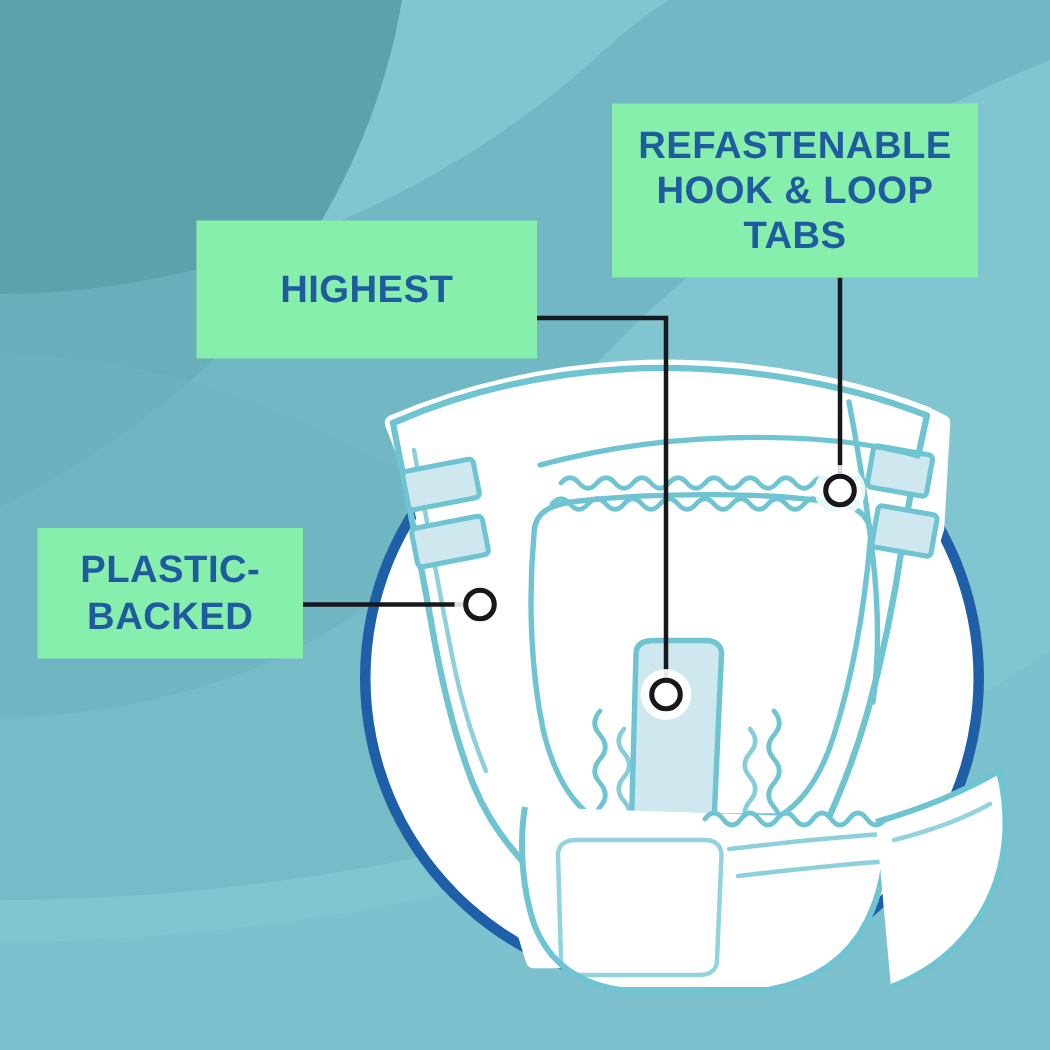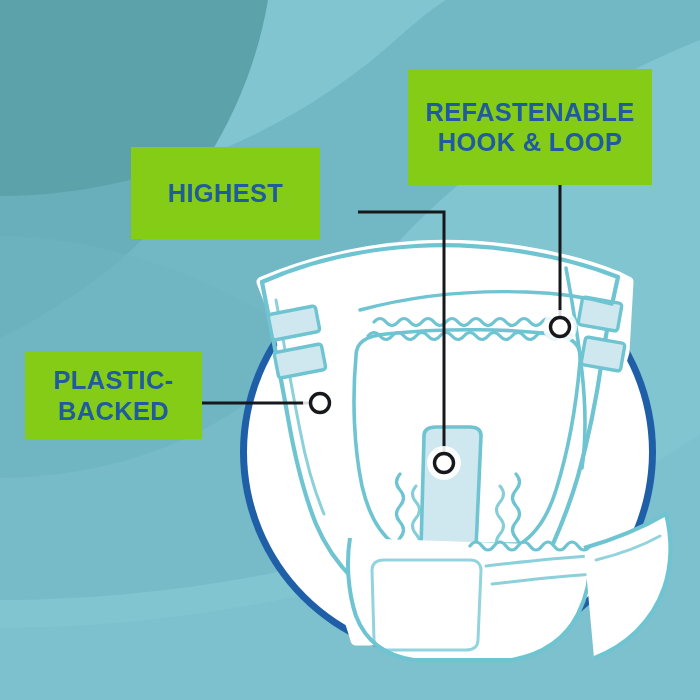--- a/index.html
+++ b/index.html
@@ -17,21 +17,21 @@
   }
   #bg-svg, #art-svg, #callout-svg {
     position: absolute;
     left: 0;
     top: 0;
     width: 700px;
     height: 700px;
   }
   .callout-box {
     position: absolute;
-    background: #84cc16;
+    background: #86efac;
     display: flex;
     flex-direction: column;
     align-items: center;
     justify-content: center;
     box-sizing: border-box;
     z-index: 5;
   }
   .callout-line-text {
     color: #1f5b9e;
     font-weight: bold;
@@ -43,21 +43,21 @@
   #box-refastenable {
     left: 408px;
     top: 69px;
     width: 244px;
     height: 116px;
   }
   #box-refastenable .callout-line-text { font-size: 25.5px; }
   #box-absorption {
     left: 131px;
     top: 147px;
-    width: 189px;
+    width: 227px;
     height: 92px;
   }
   #box-absorption .callout-line-text { font-size: 25.5px; }
   #box-plastic {
     left: 25px;
     top: 352px;
     width: 177px;
     height: 87px;
   }
   #box-plastic .callout-line-text { font-size: 25.5px; }
@@ -193,20 +193,21 @@
     <circle cx="444" cy="463" r="17" fill="#ffffff" opacity="0.9"></circle>
     <circle cx="444" cy="463" r="9.5" fill="#ffffff" stroke="#16181c" stroke-width="3.4"></circle>
 
     <circle cx="320" cy="403" r="17" fill="#ffffff" opacity="0.85"></circle>
     <circle cx="320" cy="403" r="9.5" fill="#ffffff" stroke="#16181c" stroke-width="3.4"></circle>
   </svg>
 
   <div class="callout-box" id="box-refastenable">
     <div class="callout-line-text">REFASTENABLE</div>
     <div class="callout-line-text">HOOK &amp; LOOP</div>
+    <div class="callout-line-text">TABS</div>
   </div>
 
   <div class="callout-box" id="box-absorption">
     <div class="callout-line-text">HIGHEST</div>
   </div>
 
   <div class="callout-box" id="box-plastic">
     <div class="callout-line-text">PLASTIC-</div>
     <div class="callout-line-text">BACKED</div>
   </div>

